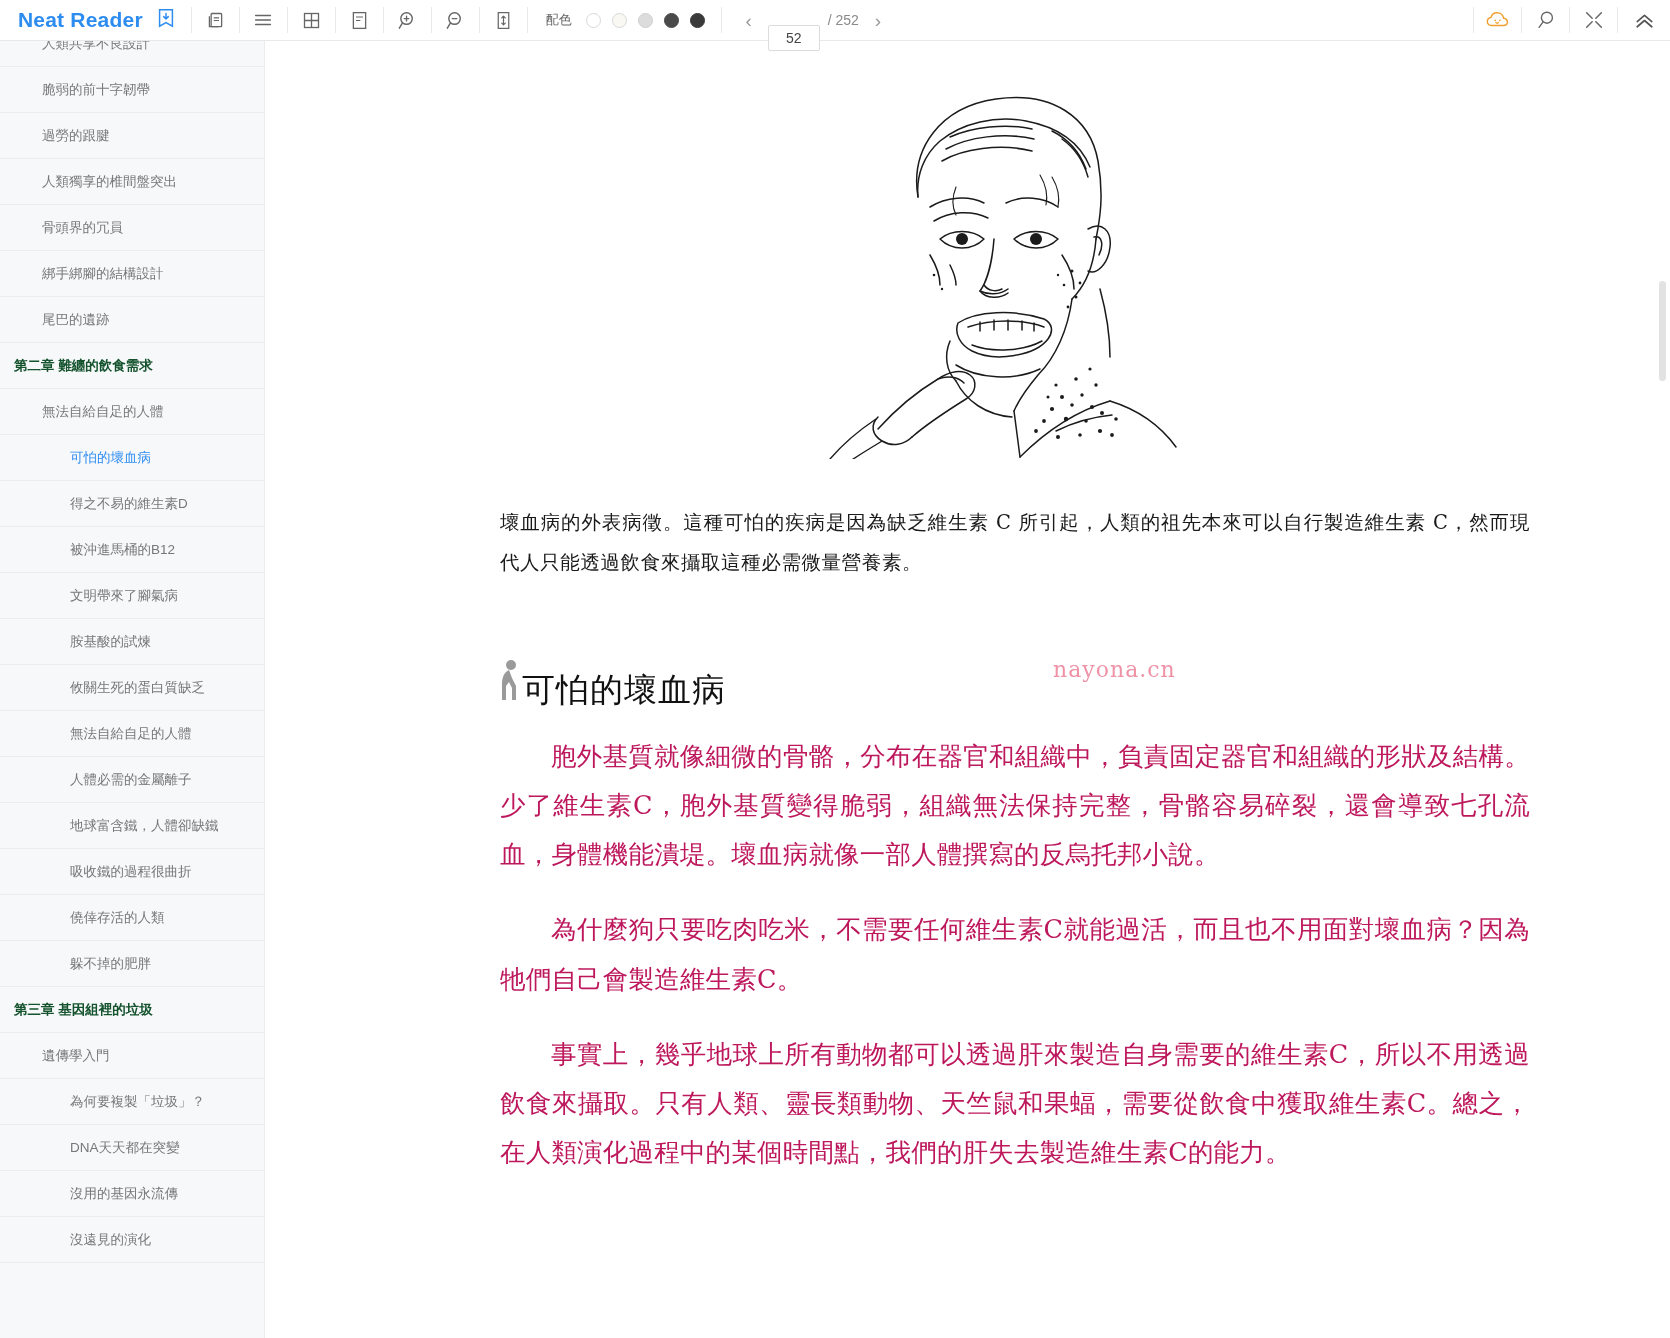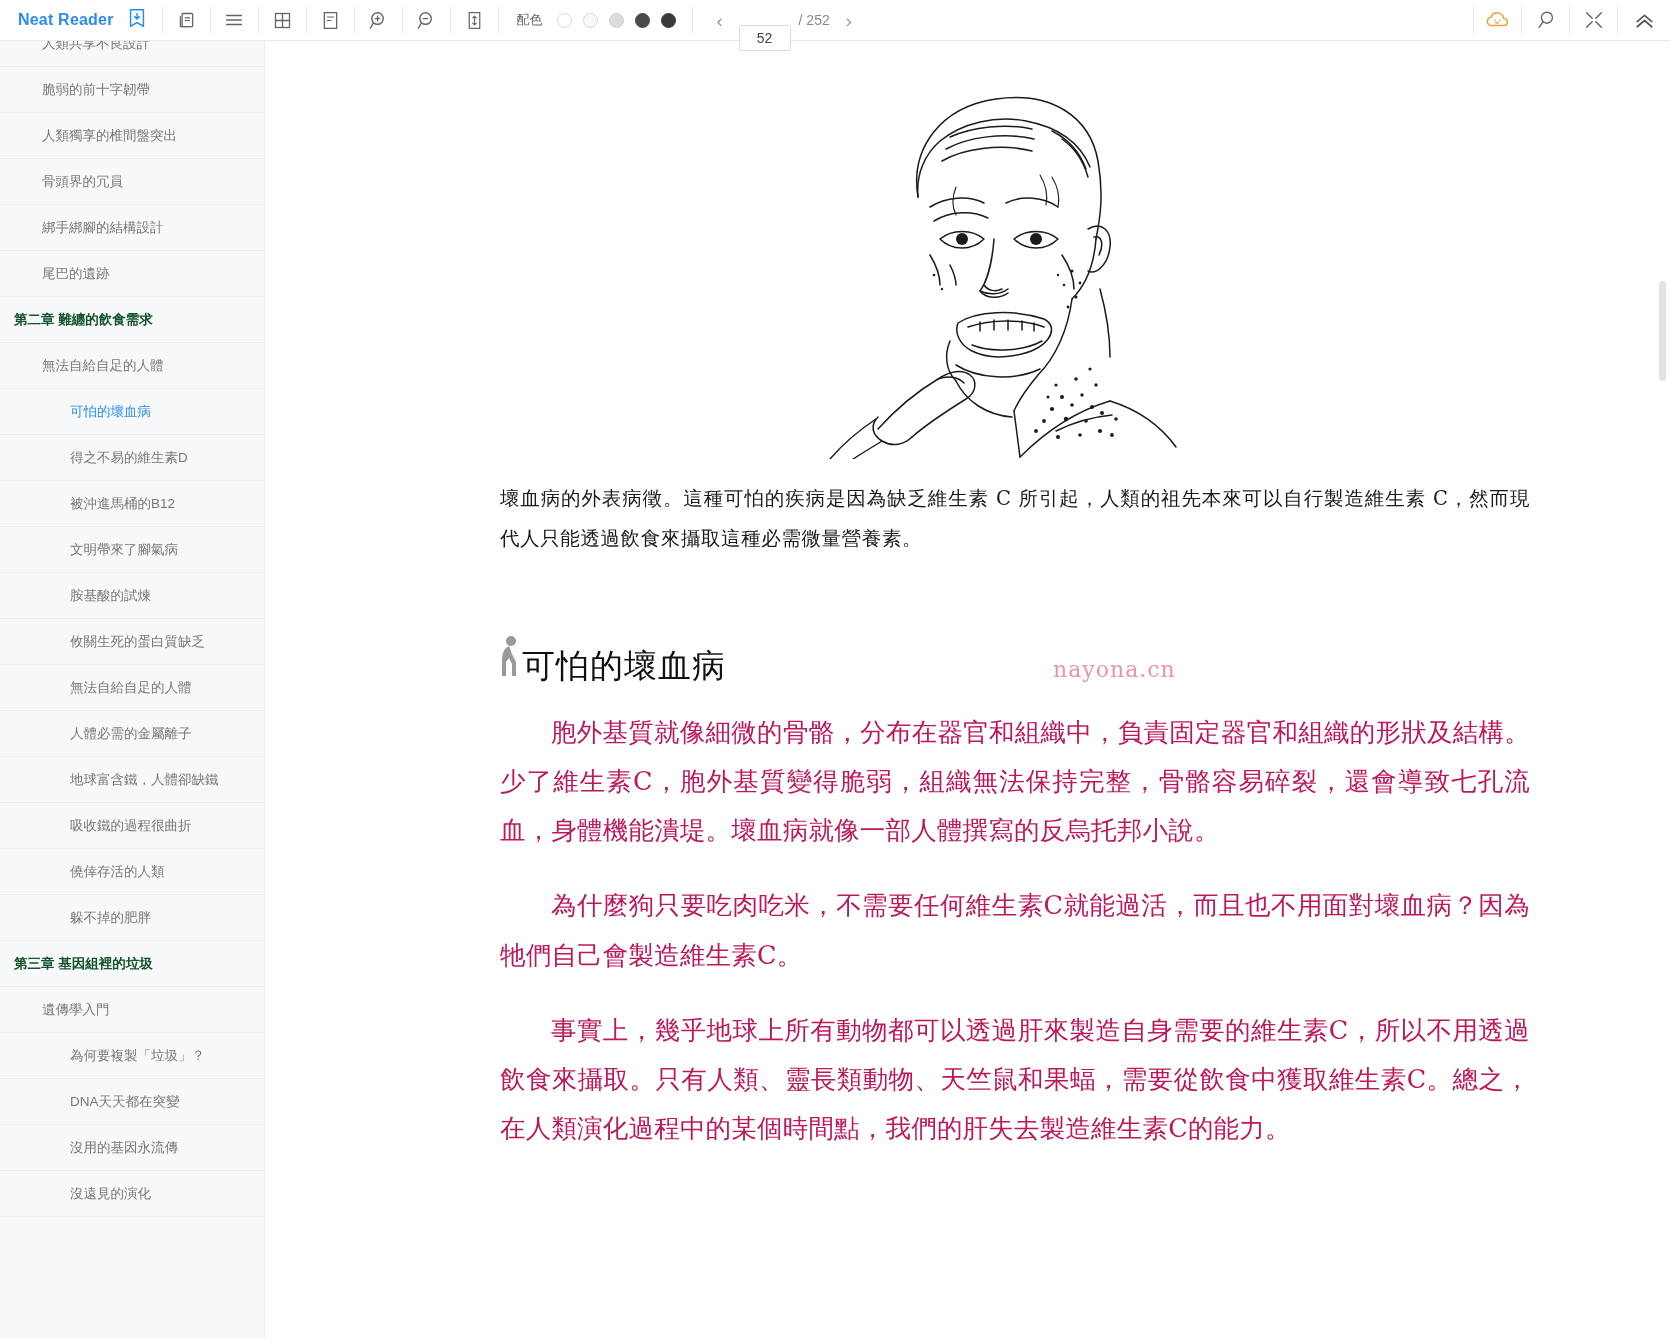--- a/index.html
+++ b/index.html
@@ -17,21 +17,21 @@
     background: #ffffff;
     border-bottom: 1px solid #e9e9e9;
     display: flex; align-items: center;
     z-index: 20;
   }
   .brand {
     display: flex; align-items: center; gap: 12px;
     padding-left: 18px; padding-right: 14px;
   }
   .brand-name {
-    font-size: 16px; font-weight: bold; color: #2d8cf0;
+    font-size: 21px; font-weight: bold; color: #2d8cf0;
     letter-spacing: .2px; white-space: nowrap;
   }
   .tb-sep {
     width: 1px; height: 26px; background: #e8e8e8; flex: 0 0 auto;
   }
   .tb-btn {
     width: 47px; height: 41px;
     display: flex; align-items: center; justify-content: center;
     cursor: pointer; color: #555;
   }
@@ -116,21 +116,21 @@
   
   #illus-wrap {
     position: relative;
     width: 1310px; height: 420px;
     display: flex; align-items: flex-start; justify-content: center;
     padding-top: 38px;
   }
   #illus { display:block; }
 
   .caption {
-    margin: 18px 140px 0 140px;
+    margin: 42px 140px 0 140px;
     font-family: "DejaVu Serif", "Liberation Serif", serif;
     font-size: 19.5px;
     line-height: 2.07;
     color: #1a1a1a;
     letter-spacing: .6px;
     text-align: justify;
   }
 
   
   #watermark {
@@ -310,20 +310,23 @@
   </div>
 </div>
 
 <div id="sidebar">
   <div id="toc-scroll">
       <div class="toc-item lvl2">
         <span>人類共享不良設計</span>
       </div>
       <div class="toc-item lvl2">
         <span>脆弱的前十字韌帶</span>
+      </div>
+      <div class="toc-item lvl2">
+        <span>過勞的跟腱</span>
       </div>
       <div class="toc-item lvl2">
         <span>人類獨享的椎間盤突出</span>
       </div>
       <div class="toc-item lvl2">
         <span>骨頭界的冗員</span>
       </div>
       <div class="toc-item lvl2">
         <span>綁手綁腳的結構設計</span>
       </div>

